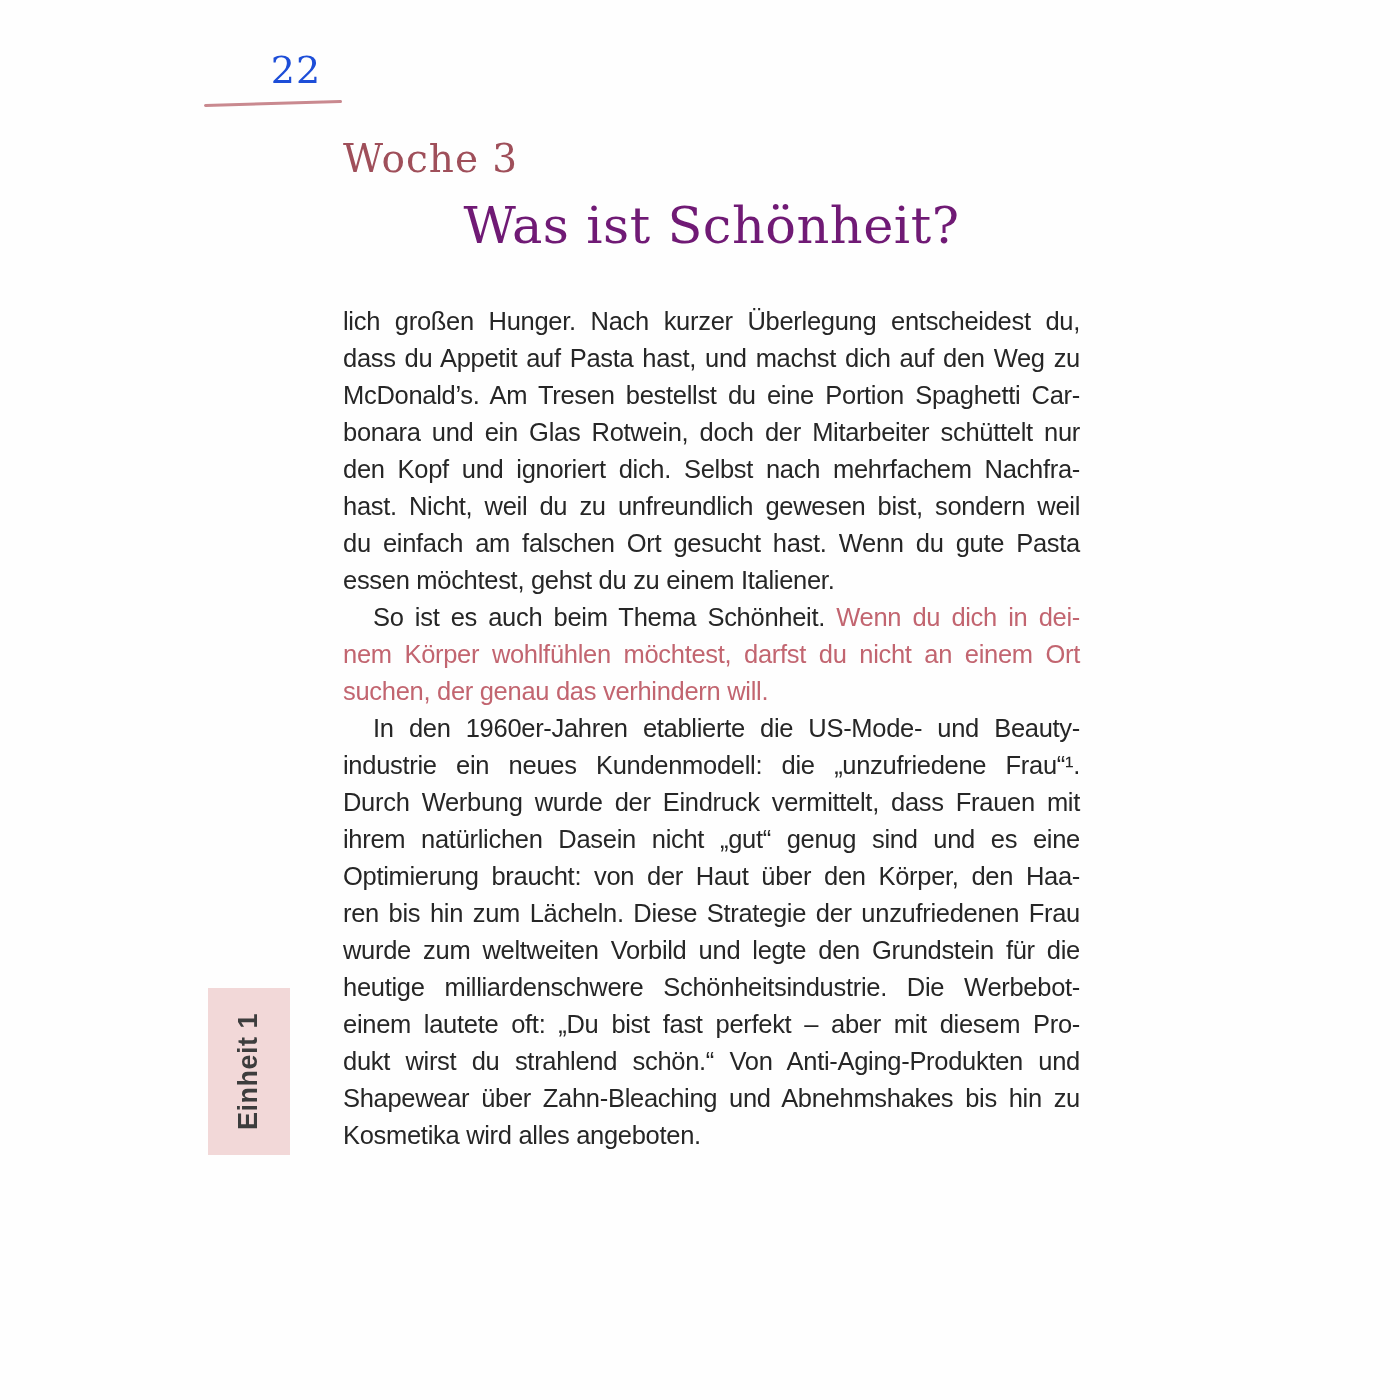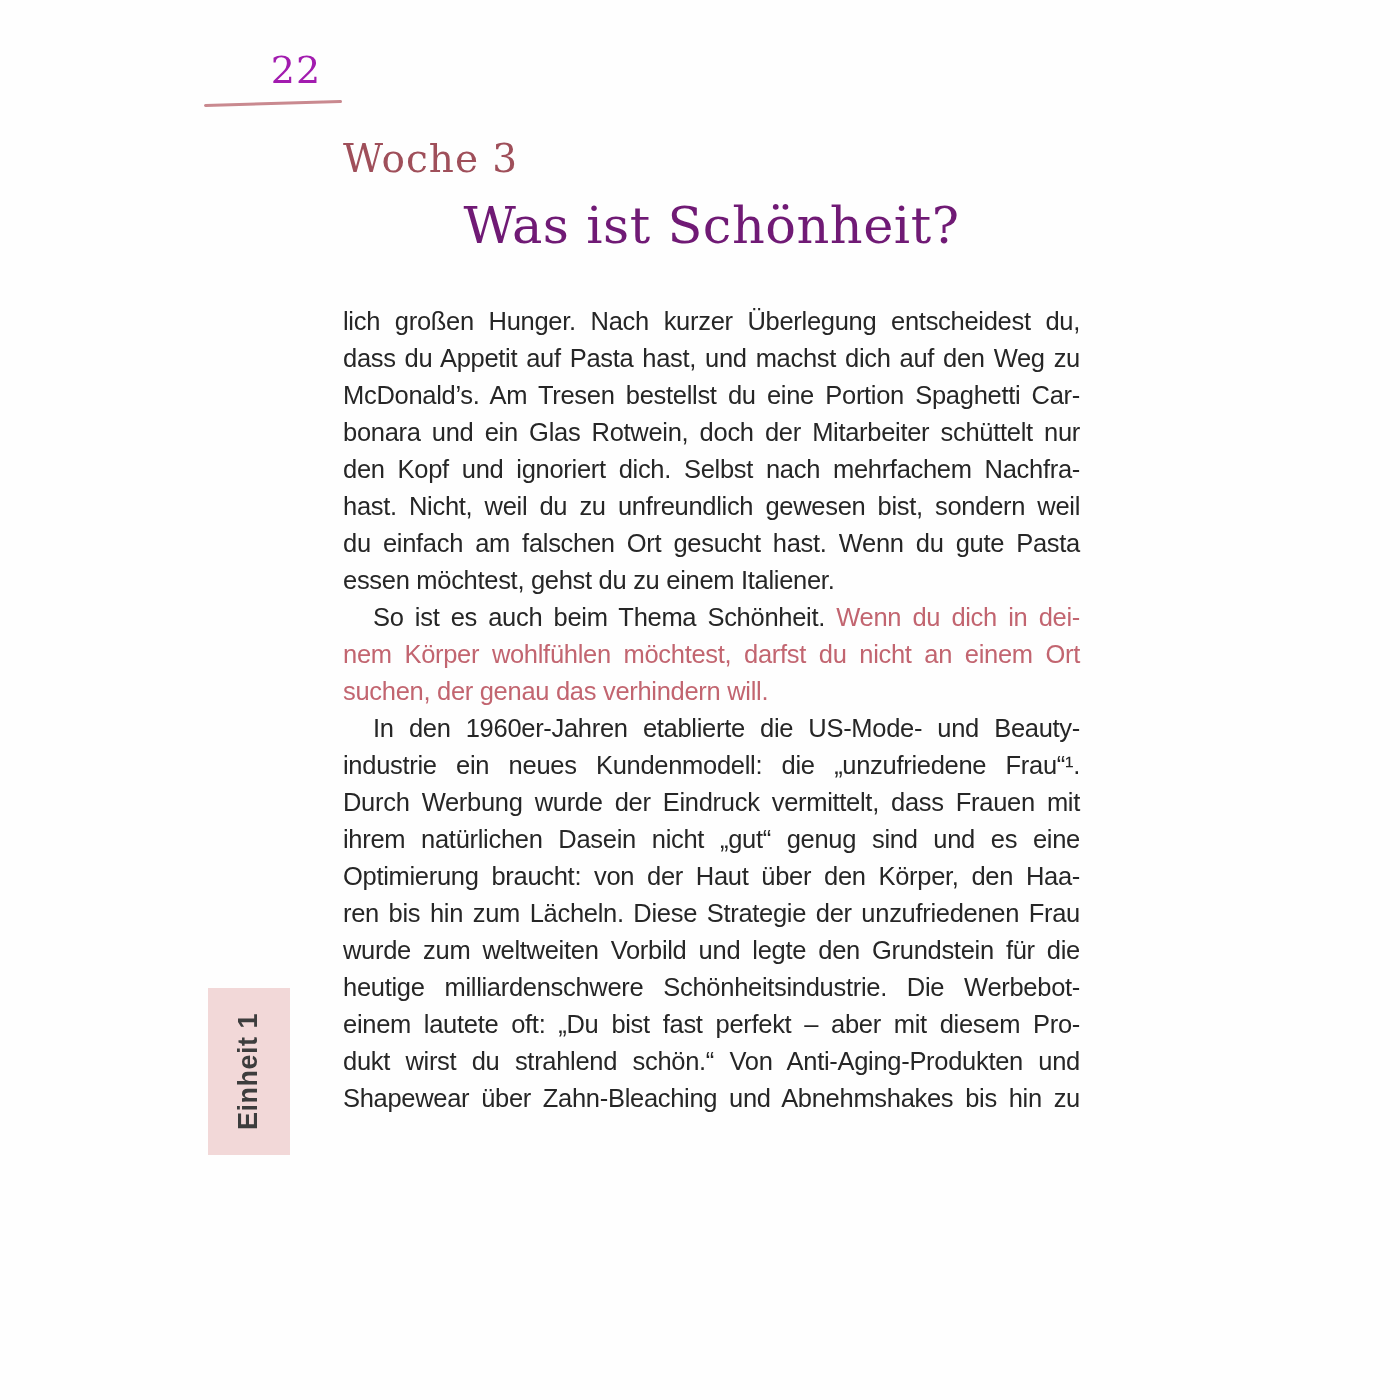--- a/index.html
+++ b/index.html
@@ -15,21 +15,21 @@
 
   
   .page-number {
     position: absolute;
     left: 266px;
     top: 48px;
     width: 60px;
     text-align: center;
     font-family: "DejaVu Serif", serif;
     font-size: 38px;
-    color: #a21caf;
+    color: #1d4ed8;
     letter-spacing: 1px;
   }
   .page-number-rule {
     position: absolute;
     left: 204px;
     top: 102px;
     width: 138px;
     height: 3px;
     background: #c9898f;
     border-radius: 2px;
@@ -137,20 +137,21 @@
       <div class="line">industrie ein neues Kundenmodell: die „unzufriedene Frau“¹.</div>
       <div class="line">Durch Werbung wurde der Eindruck vermittelt, dass Frauen mit</div>
       <div class="line">ihrem natürlichen Dasein nicht „gut“ genug sind und es eine</div>
       <div class="line">Optimierung braucht: von der Haut über den Körper, den Haa-</div>
       <div class="line">ren bis hin zum Lächeln. Diese Strategie der unzufriedenen Frau</div>
       <div class="line">wurde zum weltweiten Vorbild und legte den Grundstein für die</div>
       <div class="line">heutige milliardenschwere Schönheitsindustrie. Die Werbebot-</div>
       <div class="line">einem lautete oft: „Du bist fast perfekt – aber mit diesem Pro-</div>
       <div class="line">dukt wirst du strahlend schön.“ Von Anti-Aging-Produkten und</div>
       <div class="line">Shapewear über Zahn-Bleaching und Abnehmshakes bis hin zu</div>
+      <div class="line last">Kosmetika wird alles angeboten.</div>
     </div>
 
   </div>
 
   <div class="unit-tab">
     <span class="unit-tab-label">Einheit 1</span>
   </div>
 
 </div>
 

